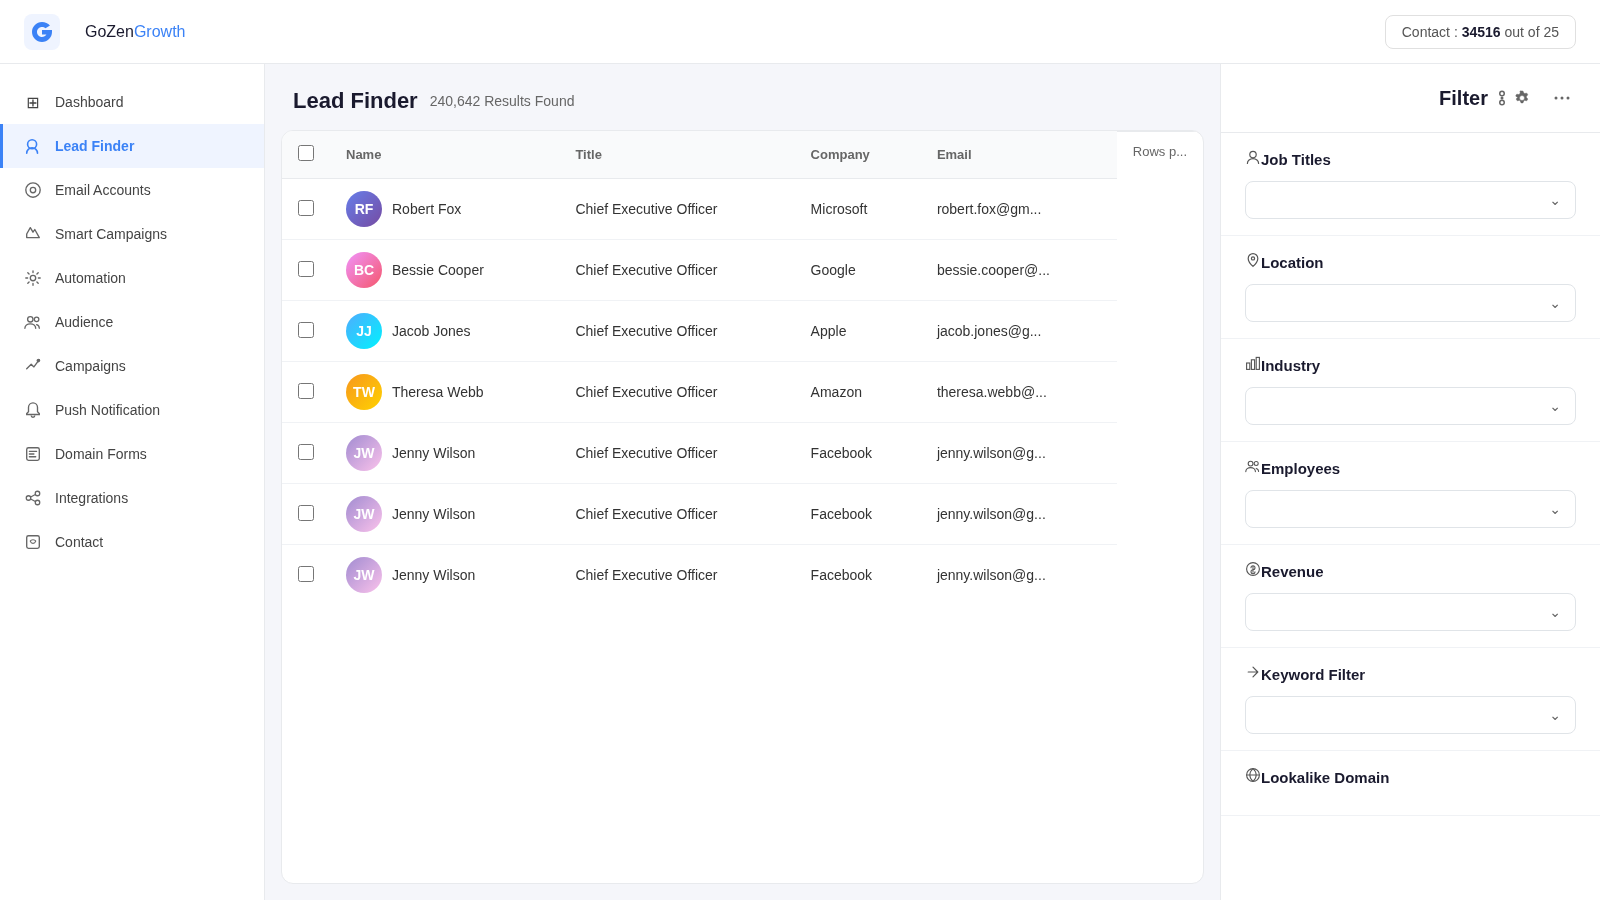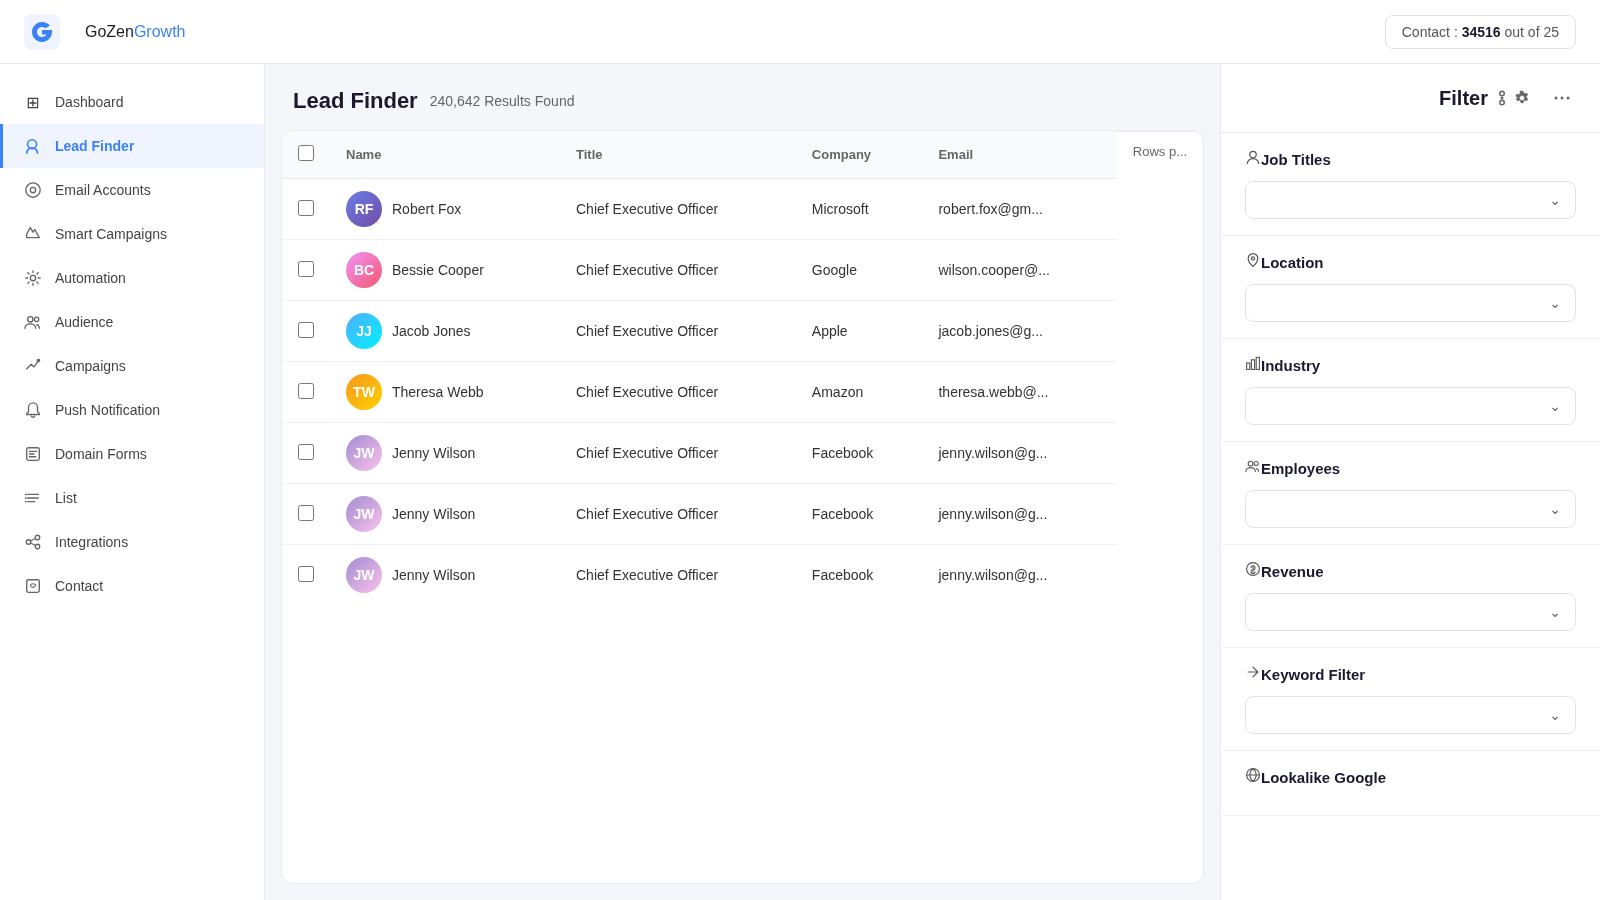--- a/index.html
+++ b/index.html
@@ -346,31 +346,20 @@
       <span>Push Notification</span>
     </div>
     <div class="sidebar-item">
       <span class="icon">
         <svg width="18" height="18" viewBox="0 0 20 20" fill="none">
             <rect x="3" y="3" width="14" height="14" rx="2" stroke="#666" stroke-width="1.5"></rect>
             <path d="M6 7h8M6 10h5M6 13h7" stroke="#666" stroke-width="1.5" stroke-linecap="round"></path>
           </svg>
       </span>
       <span>Domain Forms</span>
-    </div>
-    <div class="sidebar-item">
-      <span class="icon">
-        <svg width="18" height="18" viewBox="0 0 20 20" fill="none">
-            <path d="M4 6h12M4 10h12M4 14h8" stroke="#666" stroke-width="1.5" stroke-linecap="round"></path>
-            <circle cx="2" cy="6" r="1" fill="#666"></circle>
-            <circle cx="2" cy="10" r="1" fill="#666"></circle>
-            <circle cx="2" cy="14" r="1" fill="#666"></circle>
-          </svg>
-      </span>
-      <span>List</span>
     </div>
     <div class="sidebar-item">
       <span class="icon">
         <svg width="18" height="18" viewBox="0 0 20 20" fill="none">
             <circle cx="5" cy="10" r="2.5" stroke="#666" stroke-width="1.4"></circle>
             <circle cx="15" cy="5" r="2.5" stroke="#666" stroke-width="1.4"></circle>
             <circle cx="15" cy="15" r="2.5" stroke="#666" stroke-width="1.4"></circle>
             <path d="M7.4 9l5.2-3M7.4 11l5.2 3" stroke="#666" stroke-width="1.3" stroke-linecap="round"></path>
           </svg>
       </span>
@@ -431,21 +420,21 @@
       <td>
         <div class="name-cell">
           <div class="avatar" style="background: linear-gradient(135deg, #f093fb, #f5576c)">
             BC
           </div>
           <span>Bessie Cooper</span>
         </div>
       </td>
       <td>Chief Executive Officer</td>
       <td>Google</td>
-      <td>wilson.cooper@...</td>
+      <td>bessie.cooper@...</td>
     </tr>
               <tr>
       <td class="checkbox-col">
         <input type="checkbox" style="">
       </td>
       <td>
         <div class="name-cell">
           <div class="avatar" style="background: linear-gradient(135deg, #4facfe, #00f2fe)">
             JJ
           </div>
@@ -651,18 +640,18 @@
     </div>
 
     <div class="filter-section">
       <div class="filter-section-title">
         <span class="icon">
           <svg width="16" height="16" viewBox="0 0 20 20" fill="none">
               <circle cx="10" cy="10" r="8" stroke="#555" stroke-width="1.4"></circle>
               <path d="M10 2c0 0-4 3.5-4 8s4 8 4 8M10 2c0 0 4 3.5 4 8s-4 8-4 8M2 10h16" stroke="#555" stroke-width="1.3"></path>
             </svg>
         </span>
-        <span>Lookalike Google</span>
+        <span>Lookalike Domain</span>
       </div>
     </div>
 
   </div>
 </div>
 
 </body></html>

